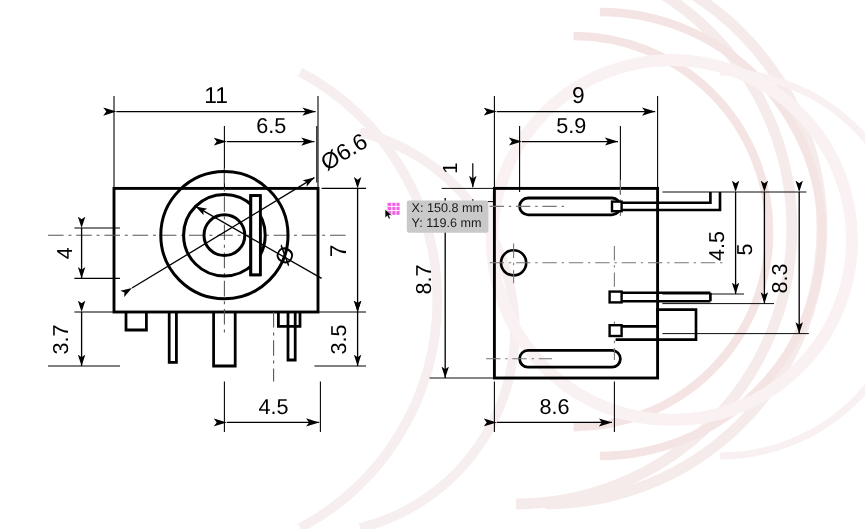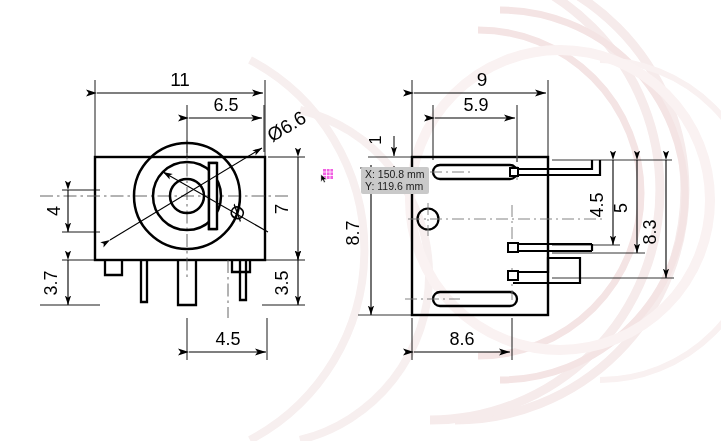--- a/index.html
+++ b/index.html
@@ -20,21 +20,21 @@
   }
   #drawing-svg {
     position: absolute;
     left: 0;
     top: 0;
     width: 721px;
     height: 441px;
   }
   .tooltip {
     position: absolute;
-    left: 361px;
+    left: 339px;
     top: 167px;
     background: #c9c9c9;
     color: #1a1a1a;
     font-family: "Liberation Sans", sans-serif;
     font-size: 10.5px;
     line-height: 11.5px;
     padding: 2px 4px 2px 4px;
     border-radius: 2px;
     white-space: nowrap;
     z-index: 40;

